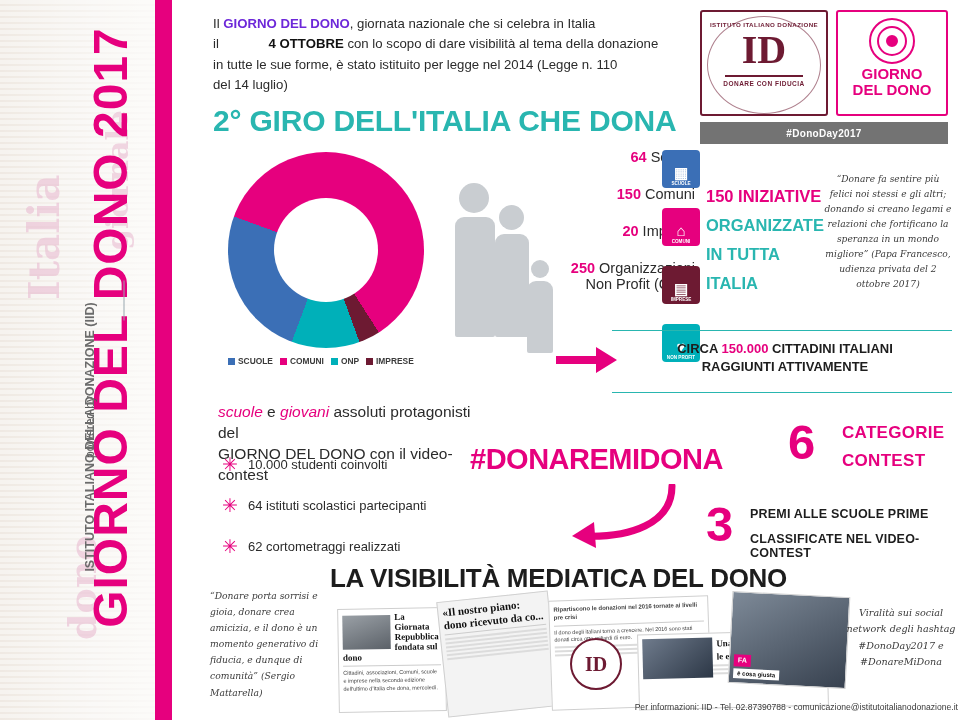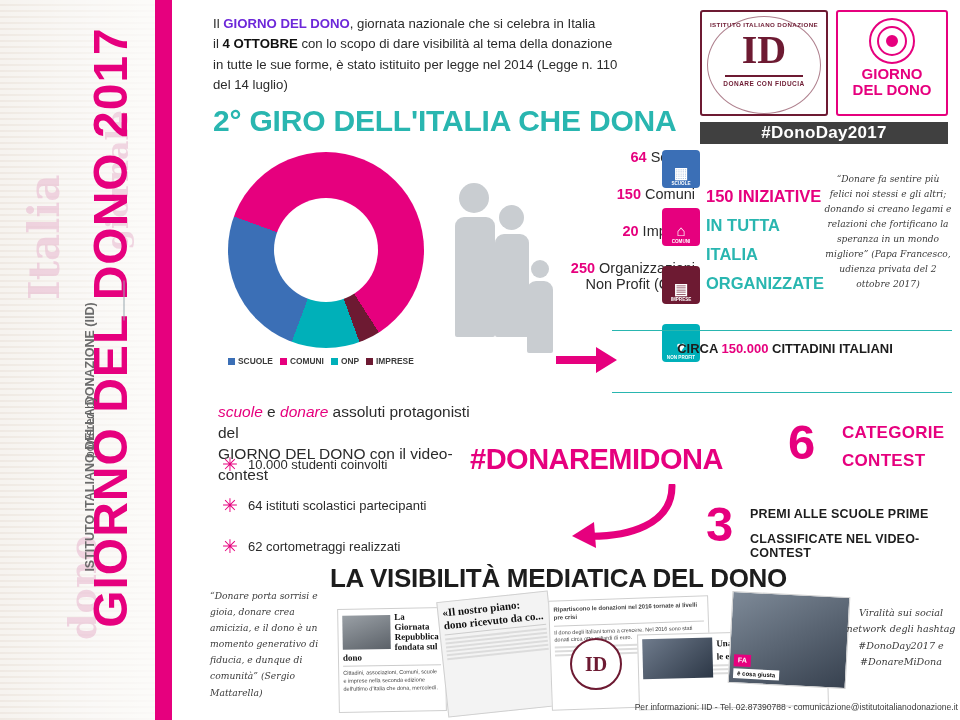--- a/index.html
+++ b/index.html
@@ -47,21 +47,21 @@
     text-align:center; color:#6b6b6b; font-size:12.5px; font-weight:bold; white-space:nowrap;
   }
   .hline { position:absolute; background:#9aa7b0; height:1px; }
 
   
   #intro {
     position:absolute; left:213px; top:14px; width:480px;
     font-size:13.2px; line-height:1.55; color:#2b2b2b;
   }
   #intro b { color:#6d28d9; }
-  #intro .date { color:#111; font-weight:bold; }
+  #intro .date { color:#111; font-weight:bold;margin-left:46px; }
 
   
   #logo-box { position:absolute; left:700px; top:10px; width:248px; height:110px; }
   #logo-iid {
     position:absolute; left:0; top:0; width:128px; height:106px;
     border:2px solid #6d1a32; border-radius:3px; background:#fff;
     text-align:center; color:#6d1a32;
   }
   #logo-iid .ring {
     position:absolute; left:50%; top:4px; transform:translateX(-50%);
@@ -81,21 +81,21 @@
   #logo-gdd .flower div {
     position:absolute; border:2px solid #e6007e; border-radius:50%;
   }
   #logo-gdd .f1 { left:0; top:0; width:46px; height:46px; }
   #logo-gdd .f2 { left:8px; top:8px; width:30px; height:30px; border-radius:30% ; transform:rotate(45deg);}
   #logo-gdd .f3 { left:17px; top:17px; width:12px; height:12px; background:#e6007e;}
   #logo-gdd .t1 { font-size:15px; font-weight:bold; line-height:16px; }
   #logo-gdd .t2 { font-size:15px; font-weight:bold; line-height:16px; }
   #hashtag-bar {
     position:absolute; left:700px; top:122px; width:248px; height:22px;
-    background:#404040; color:#fff; font-size:17px; font-weight:bold;
+    background:#737373; color:#fff; font-size:10px; font-weight:bold;
     display:flex; align-items:center; justify-content:center; letter-spacing:.3px;
   }
 
   
   #giro-title {
     position:absolute; left:213px; top:104px; width:500px;
     color:#29b6b0; font-size:30px; font-weight:bold; letter-spacing:-.2px;
   }
 
   
@@ -362,37 +362,38 @@
       <span>IMPRESE</span>
     </div>
   <div class="cat-icon ci-onp">
       <span class="gl">♥</span>
       <span>NON PROFIT</span>
     </div>
 </div>
 
 <div id="iniziative">
   <div>150 INIZIATIVE</div>
+  <div class="teal">ORGANIZZATE</div>
   <div class="teal">IN TUTTA ITALIA</div>
-  <div class="teal">ORGANIZZATE</div>
 </div>
 
 <div id="papa-quote">“Donare fa sentire più felici noi stessi e gli altri; donando si creano legami e relazioni che fortificano la speranza in un mondo migliore” (Papa Francesco, udienza privata del 2 ottobre 2017)</div>
 
 <svg id="arrow-1" viewBox="0 0 62 30">
   <path d="M0 11 H40 V2 L61 15 L40 28 V19 H0 Z" fill="#e6007e"></path>
 </svg>
 <div id="cit-line-top"></div>
 <div id="cittadini">
   <span>CIRCA </span><span class="n">150.000</span><span> CITTADINI ITALIANI</span><br>
+  <span>RAGGIUNTI ATTIVAMENTE</span>
 </div>
 <div id="cit-line-bot"></div>
 
 <div id="scuole-head">
-  <span class="hl">scuole</span><span> e </span><span class="hl">donare</span><span> assoluti protagonisti del</span><br>
+  <span class="hl">scuole</span><span> e </span><span class="hl">giovani</span><span> assoluti protagonisti del</span><br>
   <span>GIORNO DEL DONO con il video-contest</span>
 </div>
 
 <div id="bullets">
   <div class="b">
       <span class="star">✳</span>
       <span>10.000 studenti coinvolti</span>
     </div>
   <div class="b">
       <span class="star">✳</span>

